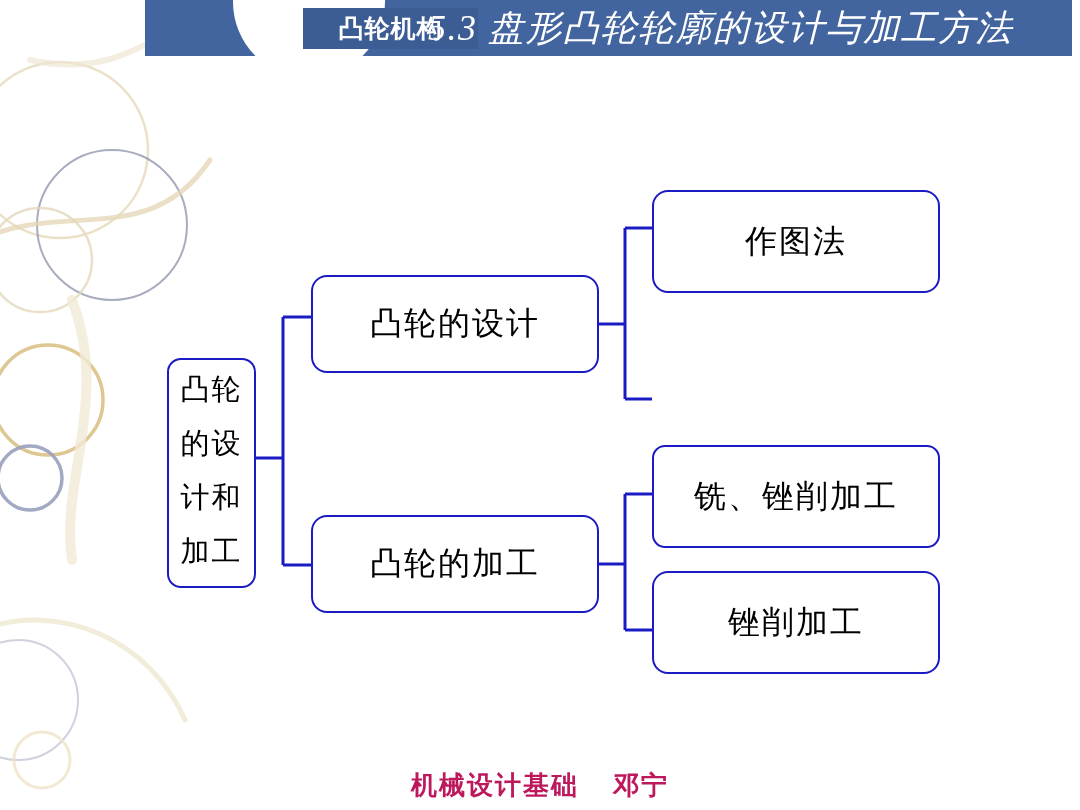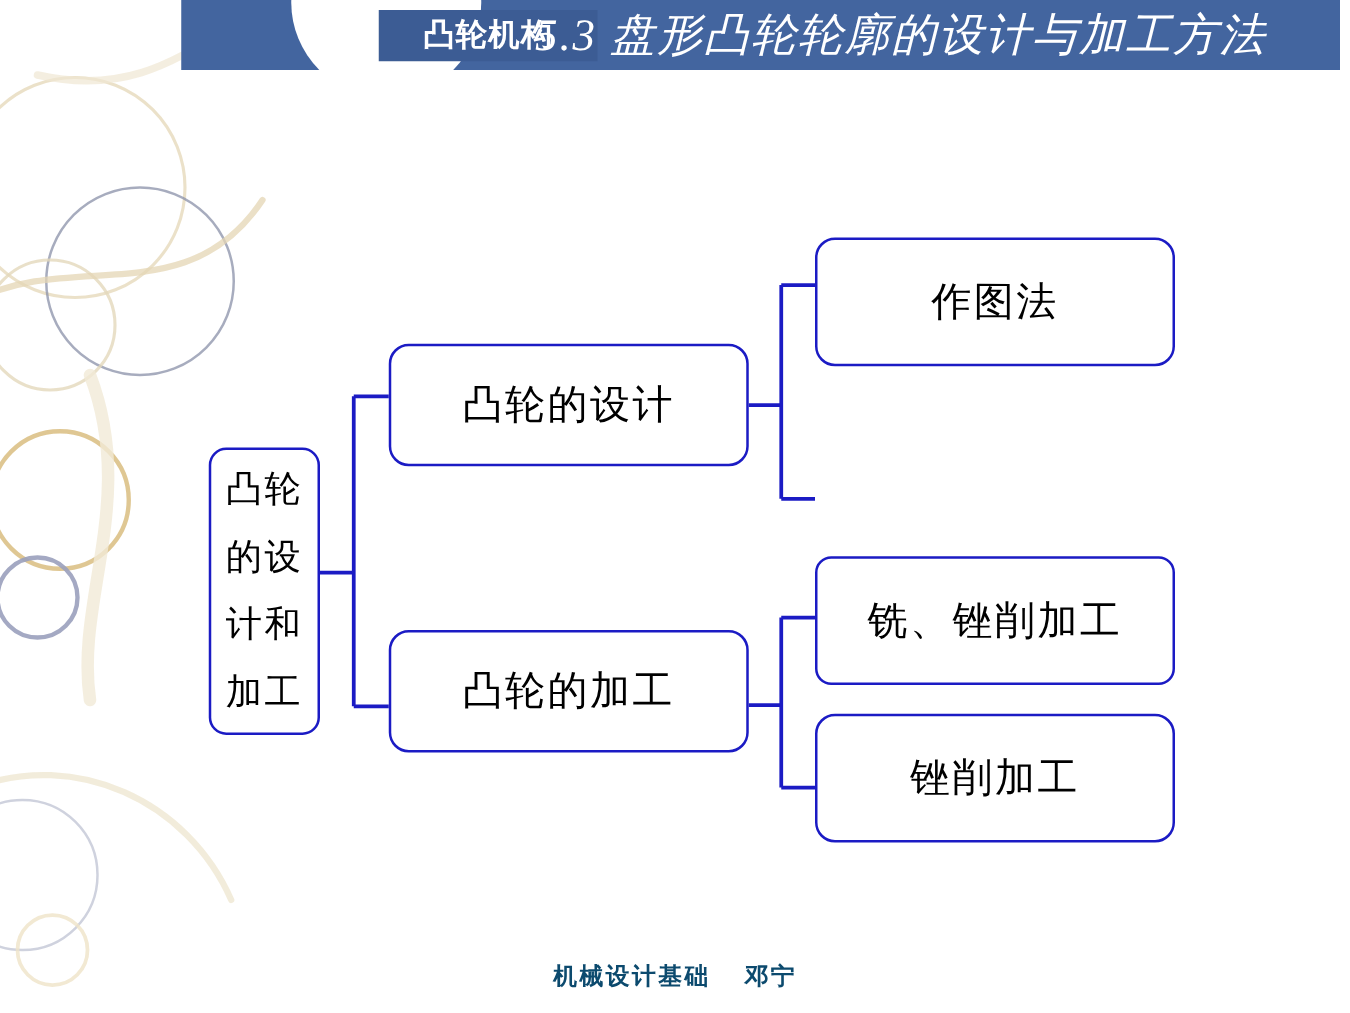--- a/index.html
+++ b/index.html
@@ -111,33 +111,34 @@
     width: 89px;
     height: 230px;
     border-radius: 14px;
   }
   .node-root .txt {
     font-size: 29px;
     line-height: 54px;
     width: 64px;
     word-break: break-all;
     letter-spacing: 2px;
+    font-family: Liberation Mono, monospace;
   }
 
   .node-l2 {
     width: 288px;
     height: 98px;
     border-radius: 16px;
   }
   .node-l2 .txt {
     font-size: 32px;
     letter-spacing: 2px;
   }
   .node-design { left: 311px; top: 275px; }
-  .node-machining { left: 311px; top: 504px; }
+  .node-machining { left: 311px; top: 515px; }
 
   .node-l3 {
     width: 288px;
     height: 103px;
     border-radius: 16px;
   }
   .node-l3 .txt {
     font-size: 32px;
     letter-spacing: 2px;
   }
@@ -146,22 +147,22 @@
   .node-mill      { left: 652px; top: 445px; border-radius: 13px; }
   .node-cnc       { left: 652px; top: 571px; }
 
   
   .footer {
     position: absolute;
     left: 0;
     top: 768px;
     width: 1080px;
     text-align: center;
-    color: #0c4a6e;
-    font-size: 19px;
+    color: #be185d;
+    font-size: 26px;
     font-weight: bold;
     letter-spacing: 2px;
     font-family: "Liberation Serif", "DejaVu Serif", serif;
     white-space: pre;
   }
 </style>
 </head>
 <body>
 
 <div id="slide">

